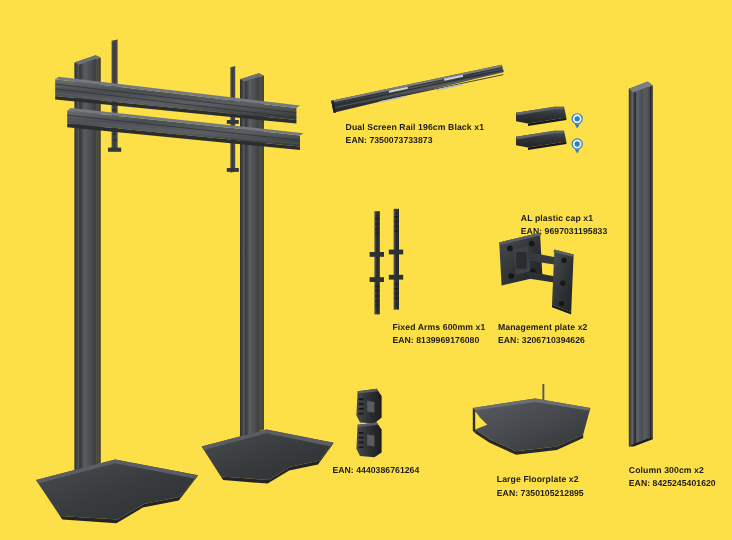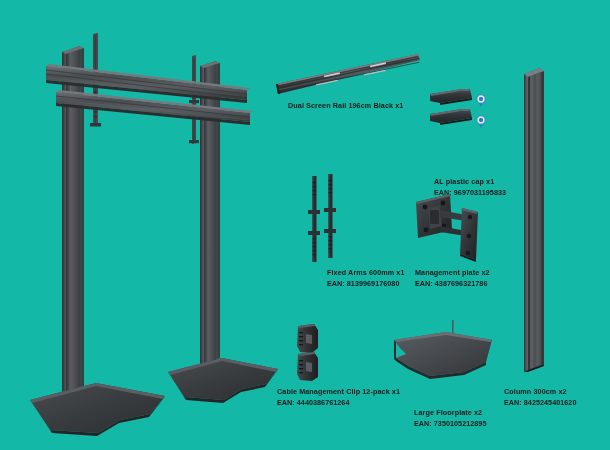--- a/index.html
+++ b/index.html
@@ -31,21 +31,21 @@
     display: block;
     font-weight: bold;
     letter-spacing: 0.05px;
   }
   .part { position: absolute; }
   svg { display: block; overflow: visible; }
 </style>
 </head>
 <body>
 
-<div id="screenshot" style="background: #14b8a6;">
+<div id="screenshot" style="background: #fde047;">
 
   <div class="part" style="left:0px; top:0px;">
     <svg width="280" height="450" viewBox="0 0 280 450">
       <defs>
         <linearGradient id="colGrad" x1="0" y1="0" x2="1" y2="0">
           <stop offset="0%" stop-color="#2c2e30"></stop>
           <stop offset="25%" stop-color="#5b5f63"></stop>
           <stop offset="55%" stop-color="#4a4d50"></stop>
           <stop offset="100%" stop-color="#303234"></stop>
         </linearGradient>
@@ -152,20 +152,21 @@
       <line x1="5.8" y1="40" x2="147.4" y2="10.2" stroke="#242628" stroke-width="0.7"></line>
       <polygon points="4,32 6,42 8,42 6,32" fill="#1e2022"></polygon>
       <rect x="52" y="22" width="16" height="1.6" fill="#cfd2d4" transform="rotate(-11.9 60 23)"></rect>
       <rect x="98" y="12" width="16" height="1.6" fill="#cfd2d4" transform="rotate(-11.9 106 13)"></rect>
       <rect x="44" y="30" width="22" height="1.3" fill="#b9bdc0" transform="rotate(-11.9 55 31)"></rect>
       <rect x="92" y="20" width="22" height="1.3" fill="#b9bdc0" transform="rotate(-11.9 103 21)"></rect>
     </svg>
   </div>
   <div class="label" style="left: 288px; top: 100px;">
     <span>Dual Screen Rail 196cm Black x1</span>
+    <span class="ean">EAN: 7350073733873</span>
   </div>
 
   <div class="part" style="left:428px; top:86px;">
     <svg width="80" height="48" viewBox="0 0 80 48">
       <defs>
         <linearGradient id="capG" x1="0" y1="0" x2="0" y2="1">
           <stop offset="0%" stop-color="#4d5053"></stop>
           <stop offset="40%" stop-color="#33363a"></stop>
           <stop offset="100%" stop-color="#212325"></stop>
         </linearGradient>
@@ -277,21 +278,21 @@
       <polygon points="52,18 68,22 66,70 50,64" fill="url(#cpG)"></polygon>
       <polygon points="52,18 68,22 67,24 51,20" fill="#5d6165"></polygon>
       <circle cx="60" cy="27" r="2.2" fill="#15171a"></circle>
       <circle cx="59" cy="46" r="2.2" fill="#15171a"></circle>
       <circle cx="58" cy="63" r="2.2" fill="#15171a"></circle>
       <polygon points="50,64 66,70 66,72 50,66" fill="#16181a"></polygon>
     </svg>
   </div>
   <div class="label" style="left: 415px; top: 267px;">
     <span>Management plate x2</span>
-    <span class="ean">EAN: 4387696321786</span>
+    <span class="ean">EAN: 3206710394626</span>
   </div>
 
   <div class="part" style="left:292px; top:322px;">
     <svg width="42" height="62" viewBox="0 0 42 62">
       <defs>
         <linearGradient id="clipG" x1="0" y1="0" x2="1" y2="0">
           <stop offset="0%" stop-color="#474a4d"></stop>
           <stop offset="50%" stop-color="#2e3134"></stop>
           <stop offset="100%" stop-color="#1c1e20"></stop>
         </linearGradient>
@@ -312,21 +313,20 @@
         <path d="M6,32 L22,30 L23,32 L7,34 Z" fill="#5b5f63"></path>
         <path d="M14,40 L20,41 L20,50 L14,49 Z" fill="#6d7175" opacity="0.7"></path>
         <rect x="7" y="38" width="4" height="1.4" fill="#15171a"></rect>
         <rect x="7" y="42" width="4" height="1.4" fill="#15171a"></rect>
         <rect x="7" y="46" width="4" height="1.4" fill="#15171a"></rect>
         <rect x="7" y="50" width="4" height="1.4" fill="#15171a"></rect>
       </g>
     </svg>
   </div>
   <div class="label" style="left: 277px; top: 386px;">
-    <span>Cable Management Clip 12-pack x1</span>
     <span class="ean">EAN: 4440386761264</span>
   </div>
 
   <div class="part" style="left:390px; top:318px;">
     <svg width="110" height="66" viewBox="0 0 110 66">
       <defs>
         <linearGradient id="fpG" x1="0" y1="0" x2="1" y2="1">
           <stop offset="0%" stop-color="#595d61"></stop>
           <stop offset="50%" stop-color="#46494d"></stop>
           <stop offset="100%" stop-color="#333538"></stop>
@@ -338,21 +338,21 @@
 
       <polygon points="4,22 56,14 102,22 96,44 74,54 40,58 18,48 6,40 16,36 10,30" fill="url(#fpG)"></polygon>
       <polygon points="4,22 56,14 102,22 100,24 56,17 6,24" fill="#6b6f73"></polygon>
 
       <polygon points="6,40 18,48 40,58 74,54 96,44 96,47 74,57 40,61 18,51 6,43" fill="#26282a"></polygon>
       <polygon points="4,22 6,24 6,43 4,41" fill="#2b2d2f"></polygon>
 
       <polygon points="6,40 16,36 10,30 11,31 17,36 7,40" fill="#6b6f73" opacity="0.5"></polygon>
     </svg>
   </div>
-  <div class="label" style="left: 414px; top: 407px;">
+  <div class="label" style="left: 414px; top: 394px;">
     <span>Large Floorplate x2</span>
     <span class="ean">EAN: 7350105212895</span>
   </div>
 
   <div class="part" style="left:518px; top:66px;">
     <svg width="34" height="310" viewBox="0 0 34 310">
       <defs>
         <linearGradient id="colPartG" x1="0" y1="0" x2="1" y2="0">
           <stop offset="0%" stop-color="#2d3032"></stop>
           <stop offset="18%" stop-color="#5f6367"></stop>
@@ -363,18 +363,18 @@
       </defs>
       <polygon points="6,8 22,2 22,300 6,306" fill="url(#colPartG)"></polygon>
       <polygon points="6,8 22,2 26,5 10,11" fill="#7a7e82"></polygon>
       <polygon points="10,11 26,5 26,298 10,304" fill="url(#colPartG)"></polygon>
       <line x1="11.5" y1="11" x2="11.5" y2="304" stroke="#26282a" stroke-width="0.8"></line>
       <line x1="19" y1="8" x2="19" y2="301" stroke="#6f7377" stroke-width="0.7" opacity="0.6"></line>
       <line x1="24" y1="6" x2="24" y2="299" stroke="#26282a" stroke-width="0.7"></line>
       <polygon points="6,306 10,304 26,298 26,300 10,306" fill="#1a1c1e"></polygon>
     </svg>
   </div>
-  <div class="label" style="left: 504px; top: 386px;">
+  <div class="label" style="left: 524px; top: 386px;">
     <span>Column 300cm x2</span>
     <span class="ean">EAN: 8425245401620</span>
   </div>
 
 </div>
 
 </body></html>

